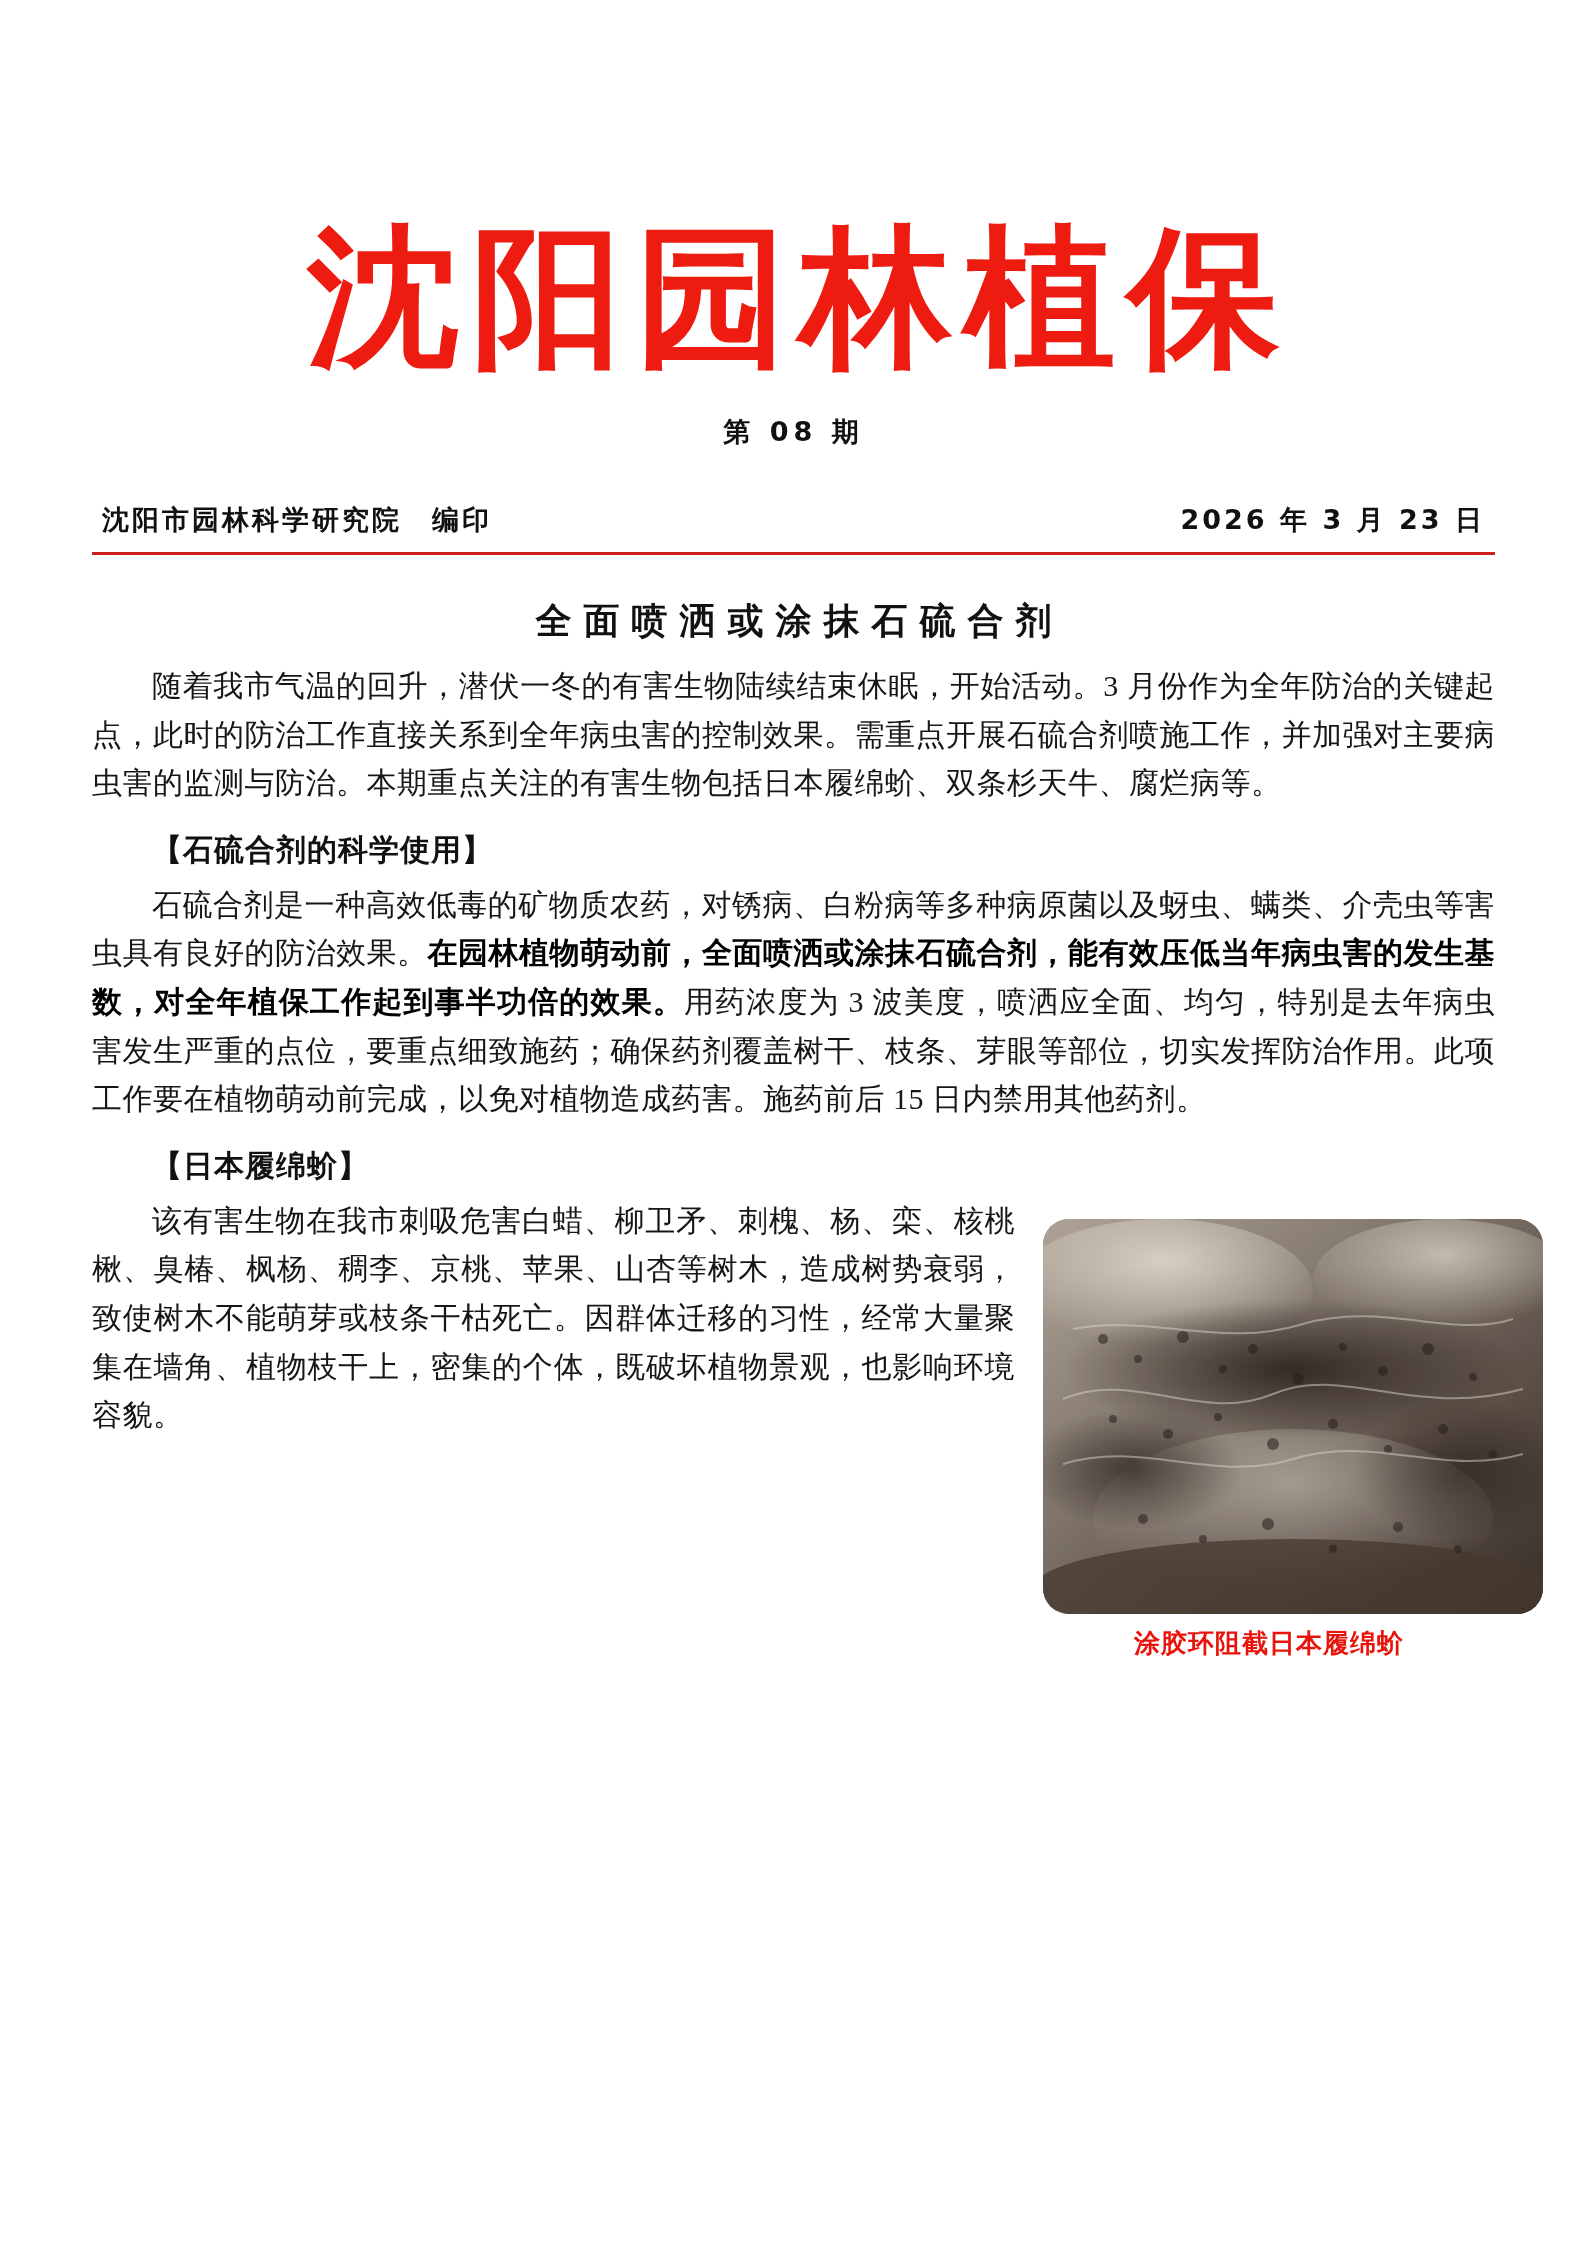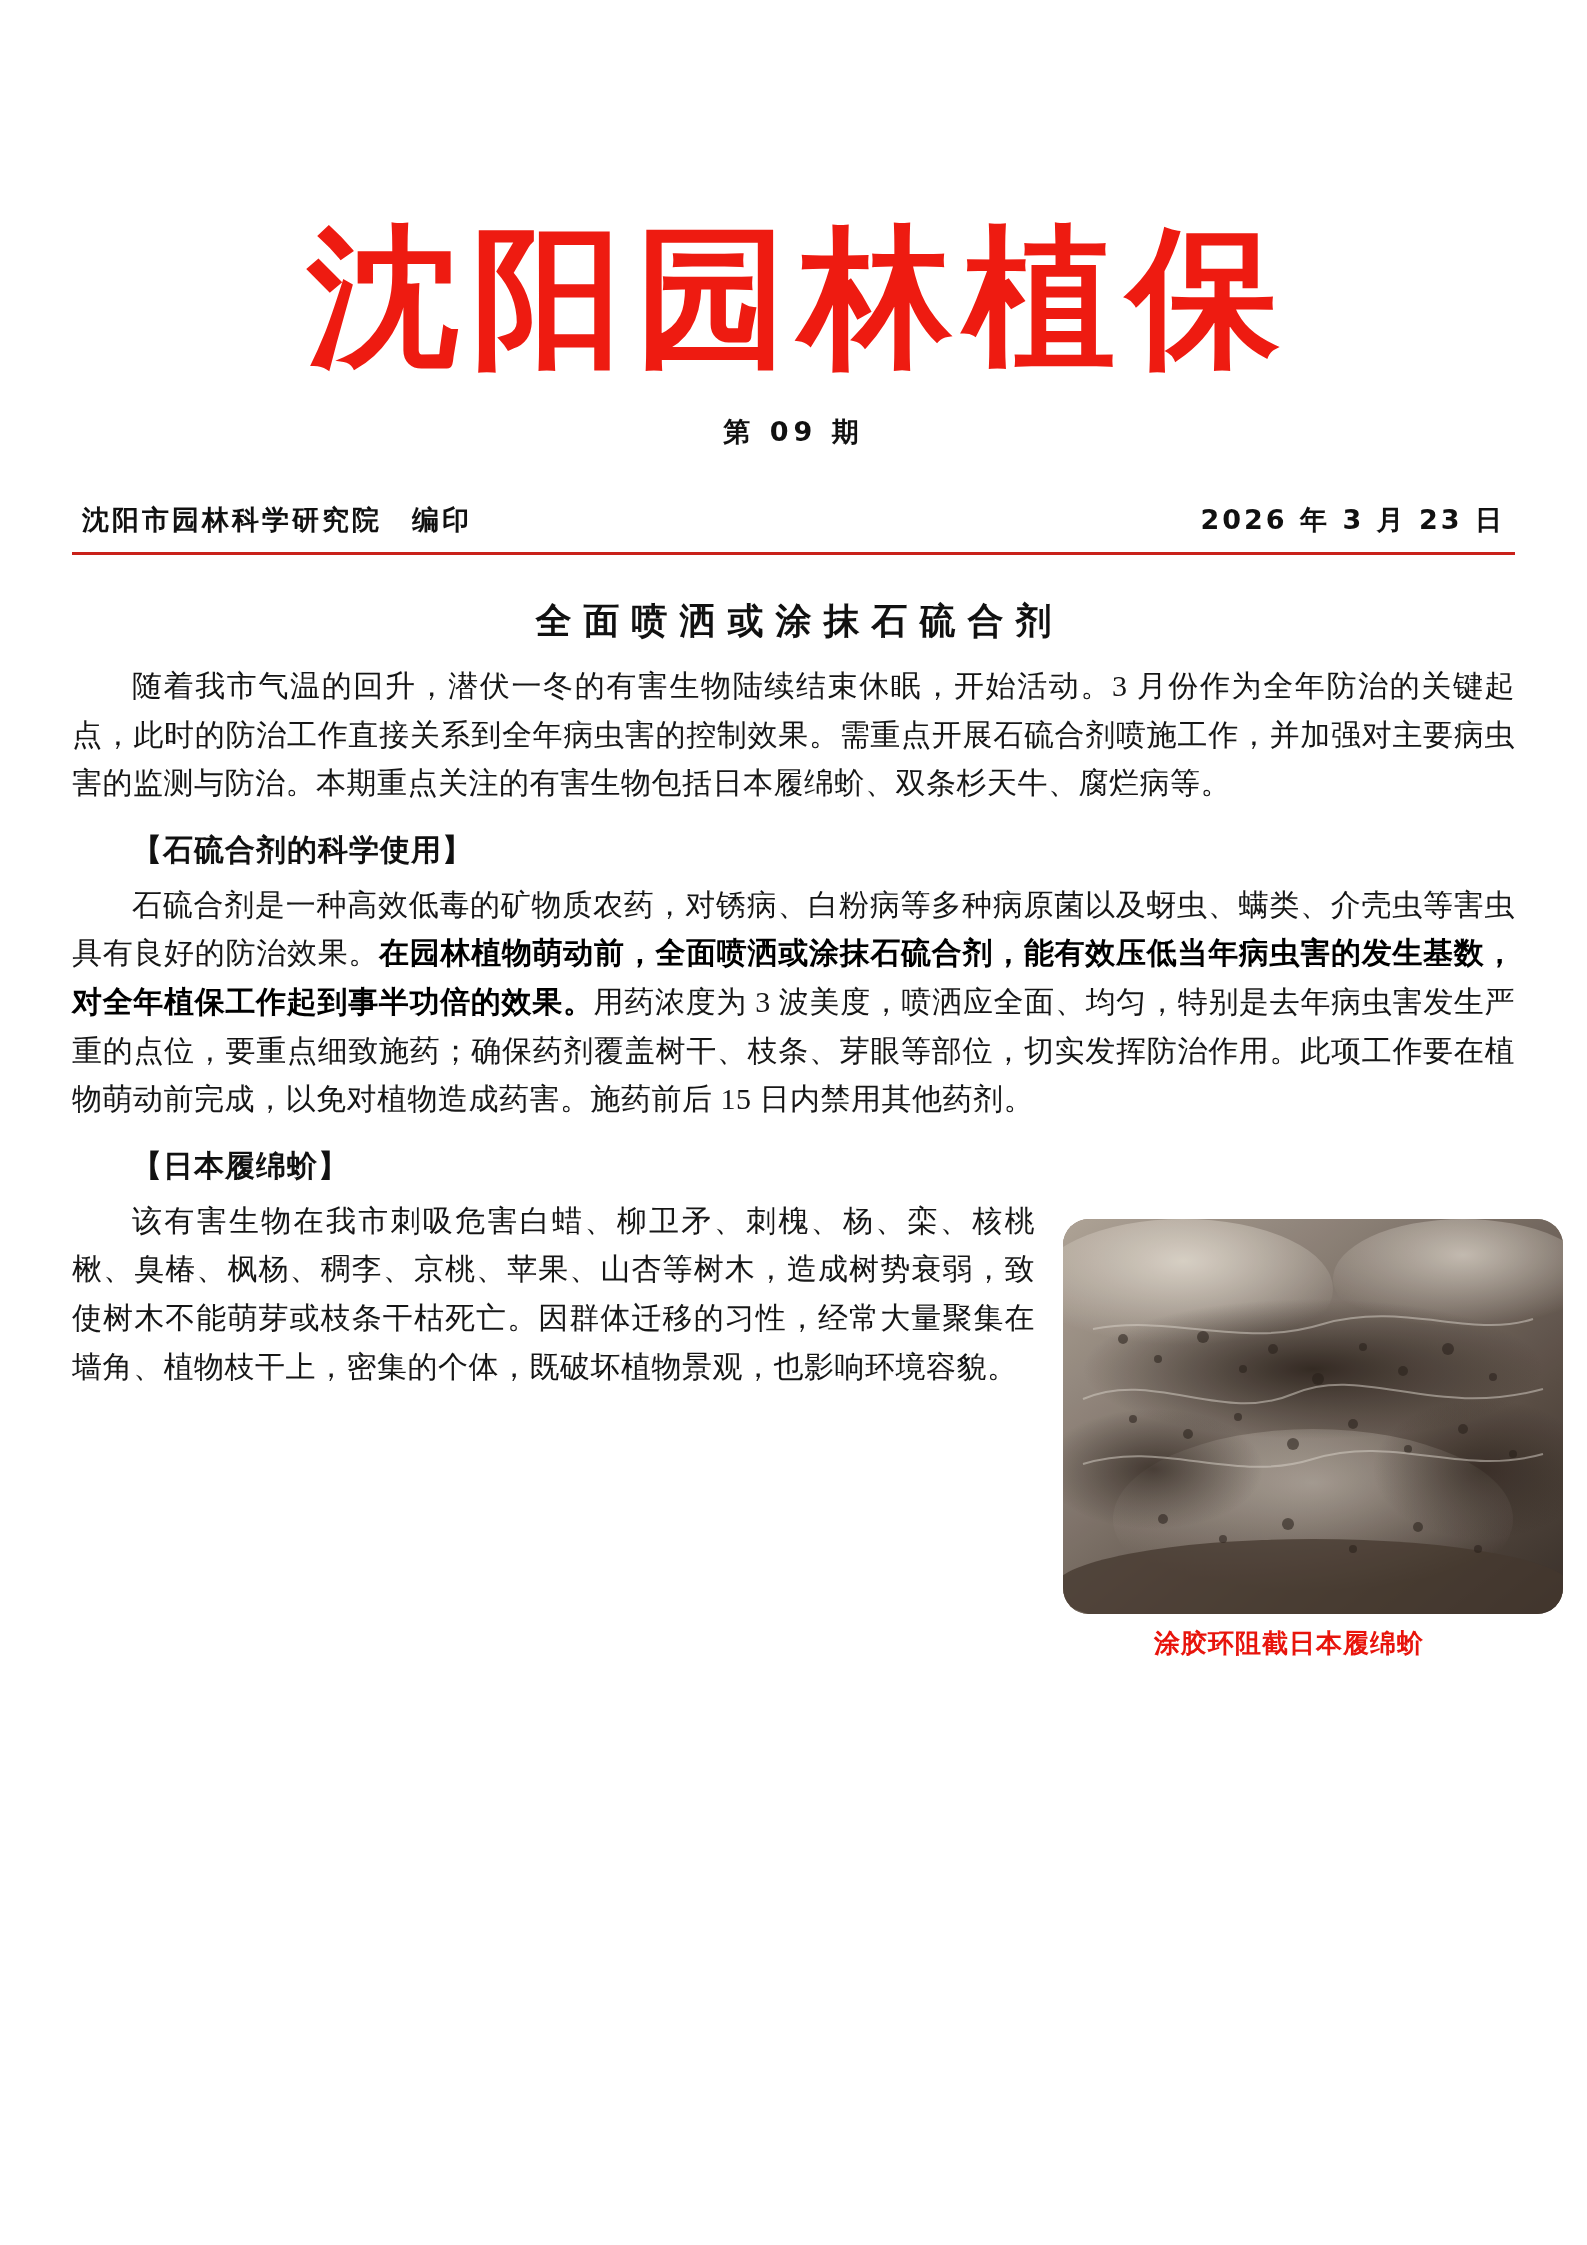--- a/index.html
+++ b/index.html
@@ -12,21 +12,21 @@
     height: 2245px;
     font-family: "Liberation Serif", "DejaVu Serif", serif;
     color: #1a1a1a;
     position: relative;
     overflow: hidden;
   }
   .page {
     width: 1587px;
     height: 2245px;
     box-sizing: border-box;
-    padding: 0 72px;
+    padding: 0 92px;
     position: relative;
   }
 
   
   .masthead {
     text-align: center;
     padding-top: 222px;
   }
   .masthead-title {
     font-family: "DejaVu Sans", "Liberation Sans", sans-serif;
@@ -132,21 +132,21 @@
   }
   .clearfix::after { content: ""; display: block; clear: both; }
 </style>
 </head>
 <body>
 
 <div class="page">
 
   <div class="masthead">
     <div class="masthead-title">沈阳园林植保</div>
-    <div class="issue-no">第 09 期</div>
+    <div class="issue-no">第 08 期</div>
   </div>
 
   <div class="imprint">
     <div class="imprint-left">沈阳市园林科学研究院　编印</div>
     <div class="imprint-right">2026 年 3 月 23 日</div>
   </div>
   <div class="rule"></div>
 
   <div class="article-title">全面喷洒或涂抹石硫合剂</div>
 

